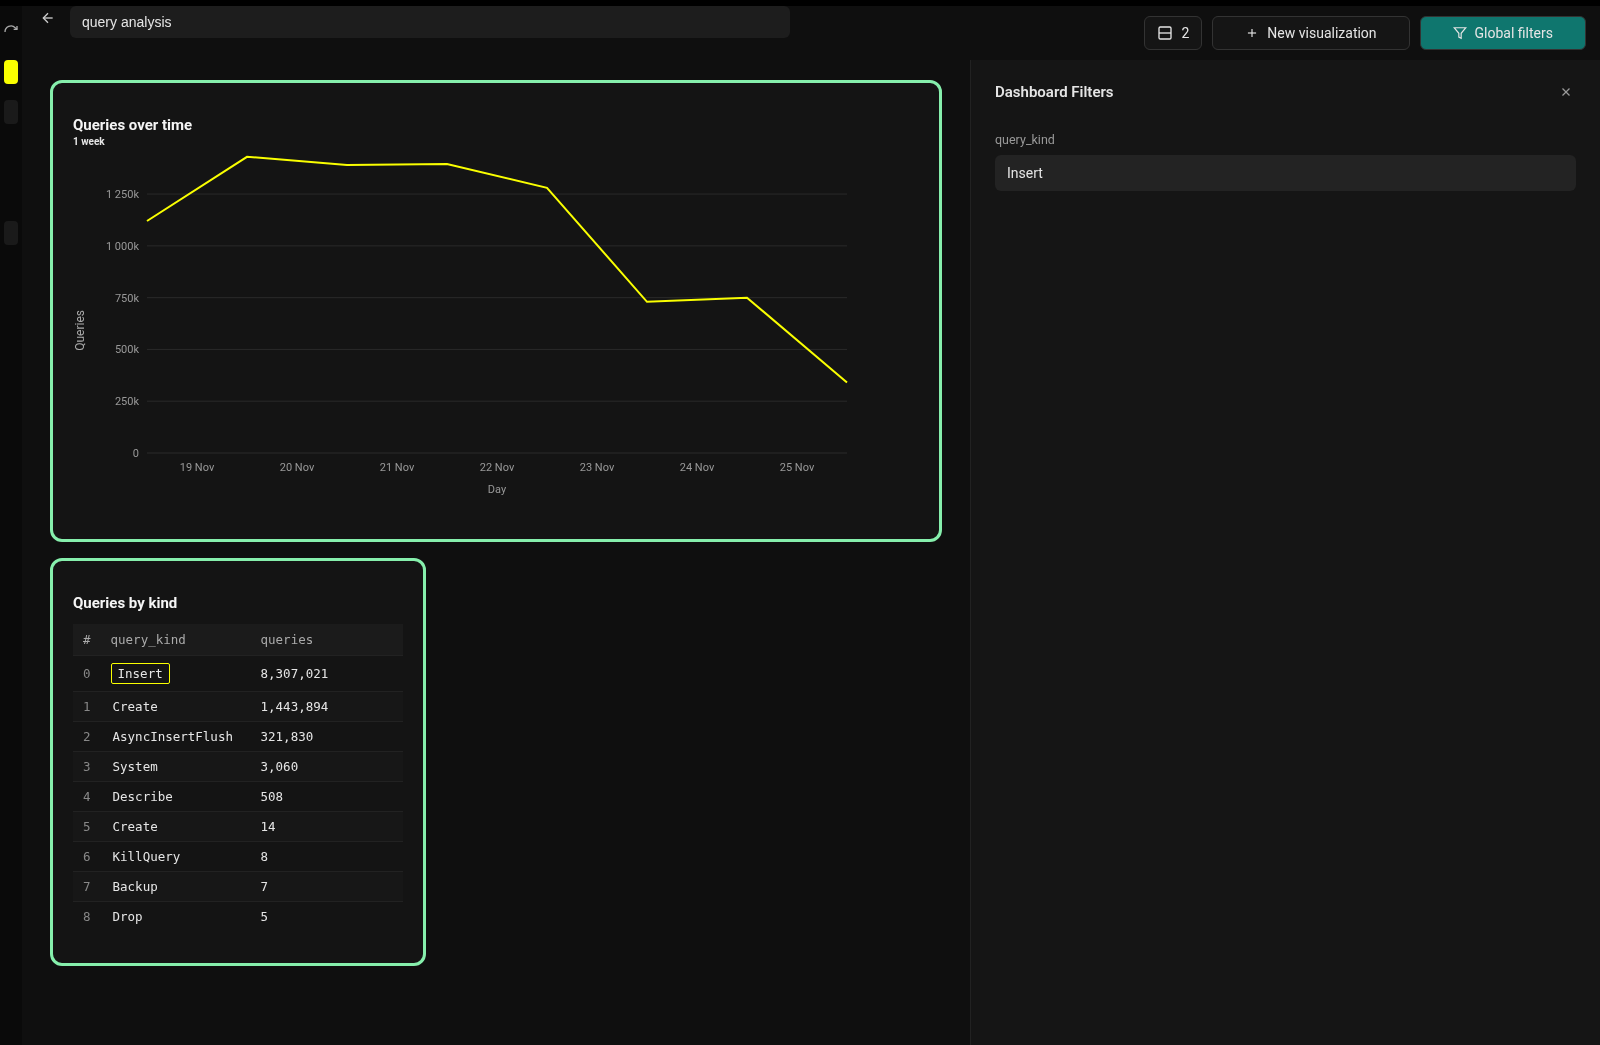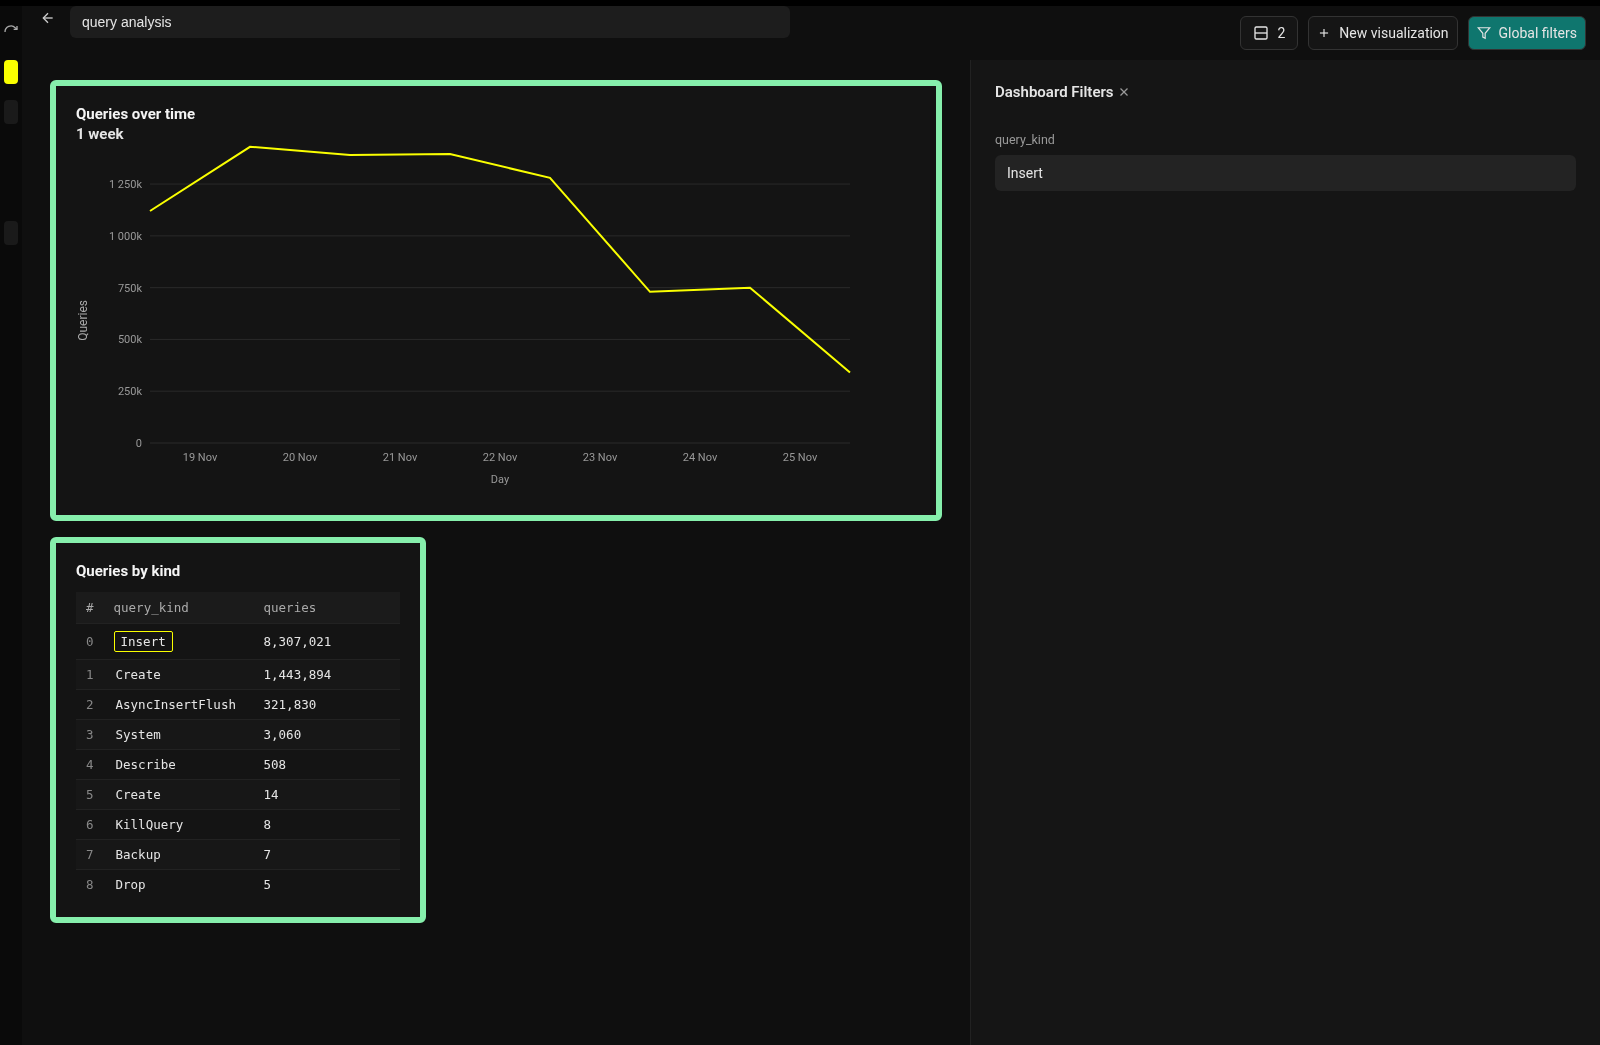--- a/index.html
+++ b/index.html
@@ -13,46 +13,46 @@
 .app { display:flex; height:calc(100% - 6px); }
 .sidebar { width:22px; background:#0a0a0a; padding-top:18px; display:flex; flex-direction:column; align-items:center; gap:16px; }
 .sidebar .refresh { color:#aaa; cursor:pointer; }
 .sidebar .tab { width:14px; height:24px; border-radius:4px; background:#1a1a1a; }
 .sidebar .tab.active { background:#faff00; }
 .main { flex:1; display:flex; flex-direction:column; }
 .header { height:54px; display:flex; padding:0 14px; gap:10px; }
 .back { width:24px; height:24px; display:flex; align-items:center; justify-content:center; color:#ccc; cursor:pointer; border-radius:4px; }
 .search { flex:0 0 720px; height:32px; background:#1d1d1d; border:none; border-radius:6px; color:#e5e5e5; padding:0 12px; font-size:14px; outline:none; }
 .header-right { margin-left:auto; display:flex; gap:10px; align-items:center; }
-.pill { height:34px; padding:0 8px; border:1px solid #333; border-radius:6px; background:#151515; display:flex; align-items:center; gap:8px; font-size:14px; cursor:pointer; color:#e5e5e5; }
+.pill { height:34px; padding:0 32px; border:1px solid #333; border-radius:6px; background:#151515; display:flex; align-items:center; gap:8px; font-size:14px; cursor:pointer; color:#e5e5e5; }
 .pill.count { padding:0 12px; }
 .pill.filters { background:#0f766e; }
 .body { flex:1; display:flex; }
 .canvas { flex:1; padding:20px 28px; display:flex; flex-direction:column; gap:16px; }
-.panel { border:6px solid #86efac; border-radius:6px; background:#141414; padding:18px 20px; }
+.panel { border:3px solid #86efac; border-radius:12px; background:#141414; padding:32px 20px; }
 .panel h3 { font-size:15px; font-weight:700; color:#f5f5f5; line-height:1.4; }
-.panel .subtitle { font-size:15px; font-weight:700; }
+.panel .subtitle { font-size:10px; font-weight:700; margin-bottom:6px; }
 .chartwrap { display:flex; }
 .yaxis-label { writing-mode:vertical-rl; transform:rotate(180deg); font-size:12px; color:#aaa; align-self:center; }
 .plot { flex:1; position:relative; }
 
 .table-panel { width:376px; }
 .table { width:100%; margin-top:10px; font-family:ui-monospace,Menlo,monospace; font-size:12.5px; border-collapse:collapse; }
 .table thead th { text-align:left; padding:8px 10px; color:#aaa; font-weight:400; background:#1b1b1b; }
 .table tbody tr { border-top:1px solid #222; }
 .table tbody tr:nth-child(even){ background:#171717; }
 .table tbody tr:nth-child(odd){ background:#141414; }
 .table td { padding:7px 10px; color:#e5e5e5; }
 .table td.idx { color:#888; width:26px; }
 .table td.kindcell { width:150px; }
 .kindbox { display:inline-block; padding:0 2px; }
 .kindbox.sel { border:1.5px solid #faff00; padding:2px 6px; border-radius:2px; }
 
 .filters-panel { width:630px; padding:22px 24px; border-left:1px solid #222; background:#151515; }
-.filters-head { display:flex; align-items:center; margin-bottom:30px; }
+.filters-head { display:flex; align-items:center; justify-content:space-between; margin-bottom:30px; }
 .filters-head h3 { font-size:15px; font-weight:600; }
 .close { color:#999; cursor:pointer; width:20px; height:20px; display:flex; align-items:center; justify-content:center; border-radius:4px; }
 .filter-label { font-size:12.5px; color:#999; margin-bottom:8px; }
 .filter-value { background:#232323; border-radius:6px; padding:10px 12px; font-size:14px; color:#e5e5e5; }
 
 svg text { fill:#999; font-size:11px; font-family:inherit; }
 .gridline { stroke:#2a2a2a; stroke-width:1; }
 .linepath { stroke:#faff00; stroke-width:2; fill:none; }
 .xaxis-label { text-anchor:middle; }
 .yaxis-tick { text-anchor:end; }

